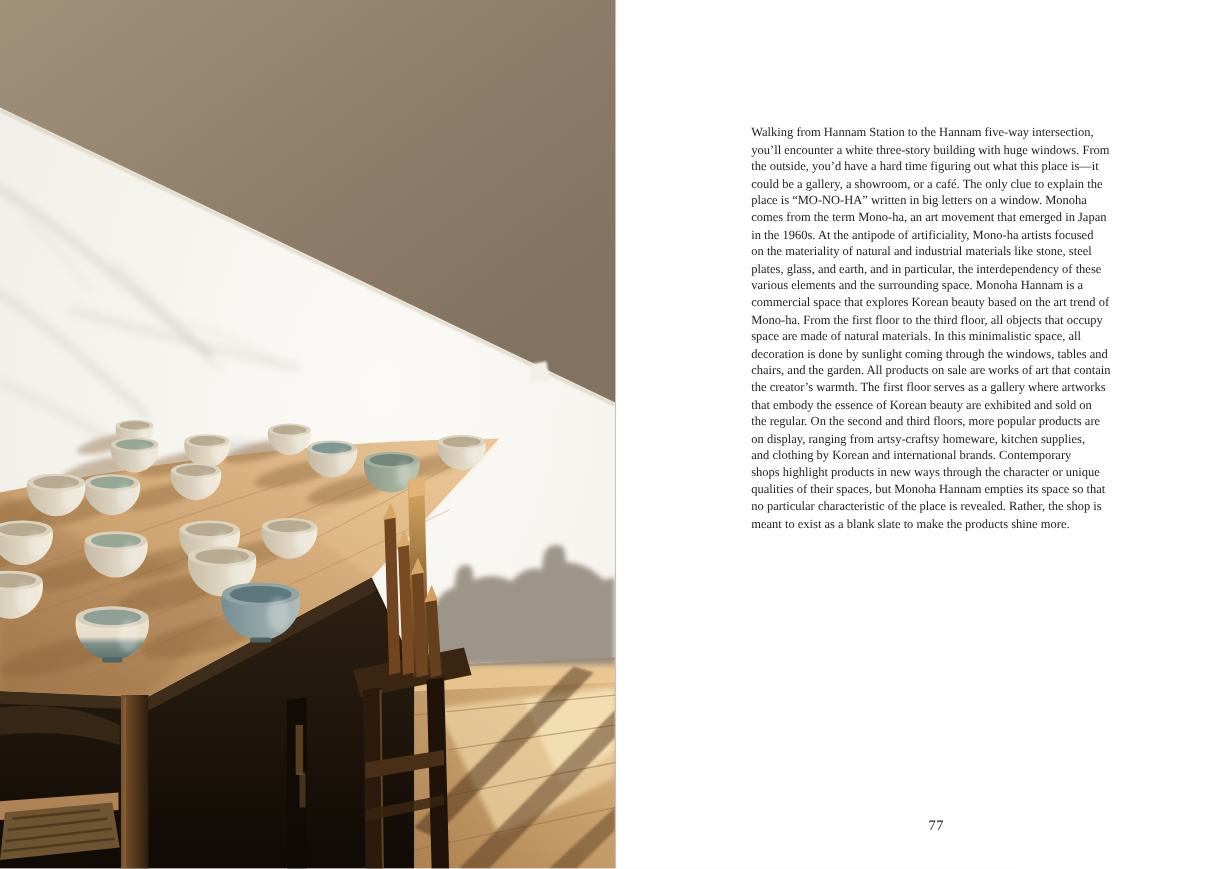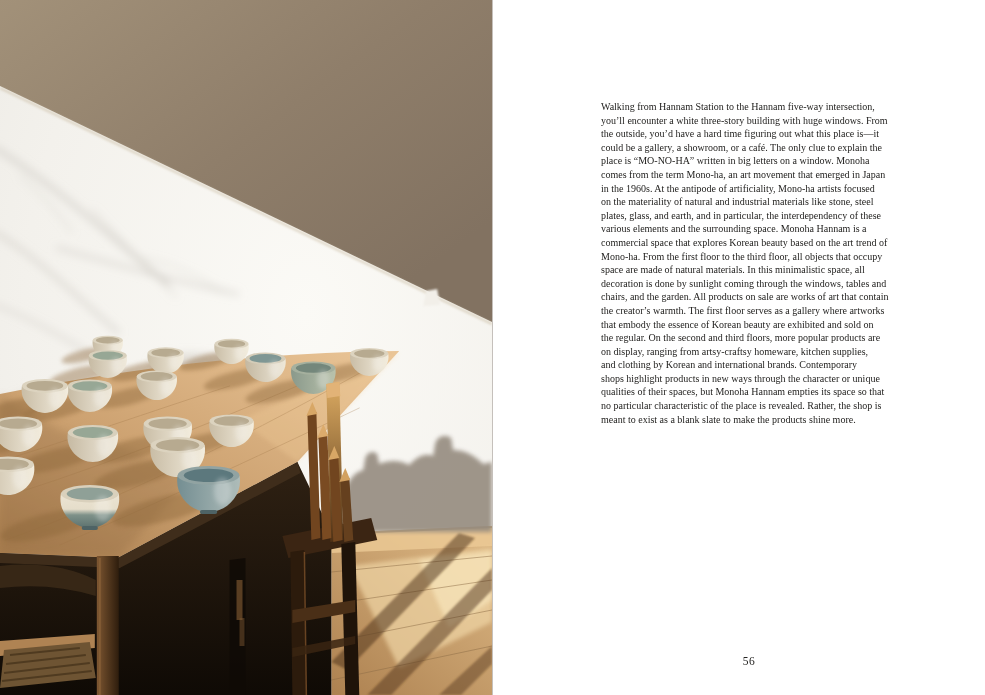--- a/index.html
+++ b/index.html
@@ -322,16 +322,16 @@
 chairs, and the garden. All products on sale are works of art that contain
 the creator’s warmth. The first floor serves as a gallery where artworks
 that embody the essence of Korean beauty are exhibited and sold on
 the regular. On the second and third floors, more popular products are
 on display, ranging from artsy-craftsy homeware, kitchen supplies,
 and clothing by Korean and international brands. Contemporary
 shops highlight products in new ways through the character or unique
 qualities of their spaces, but Monoha Hannam empties its space so that
 no particular characteristic of the place is revealed. Rather, the shop is
 meant to exist as a blank slate to make the products shine more.</p>
-    <div class="folio">56</div>
+    <div class="folio">77</div>
   </section>
 
 </div>
 
 </body></html>

